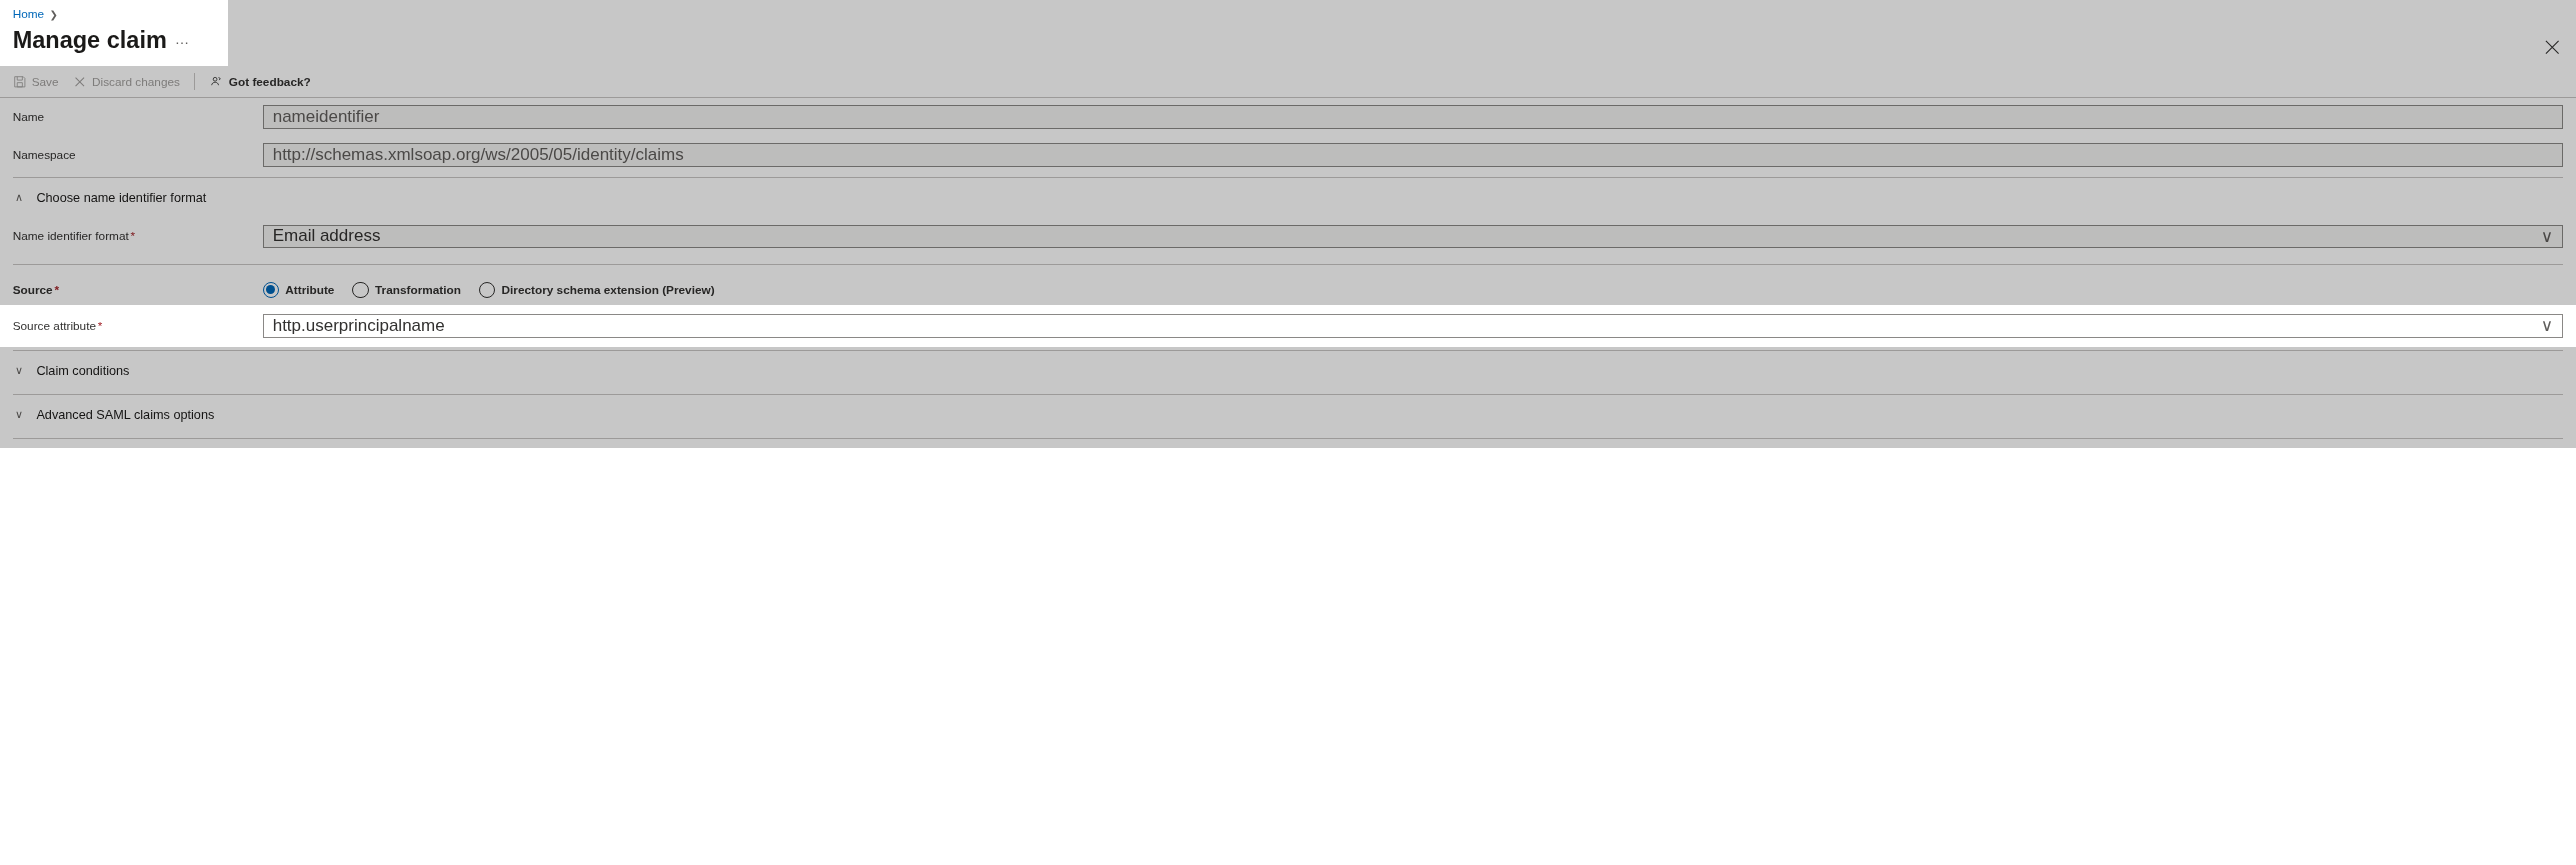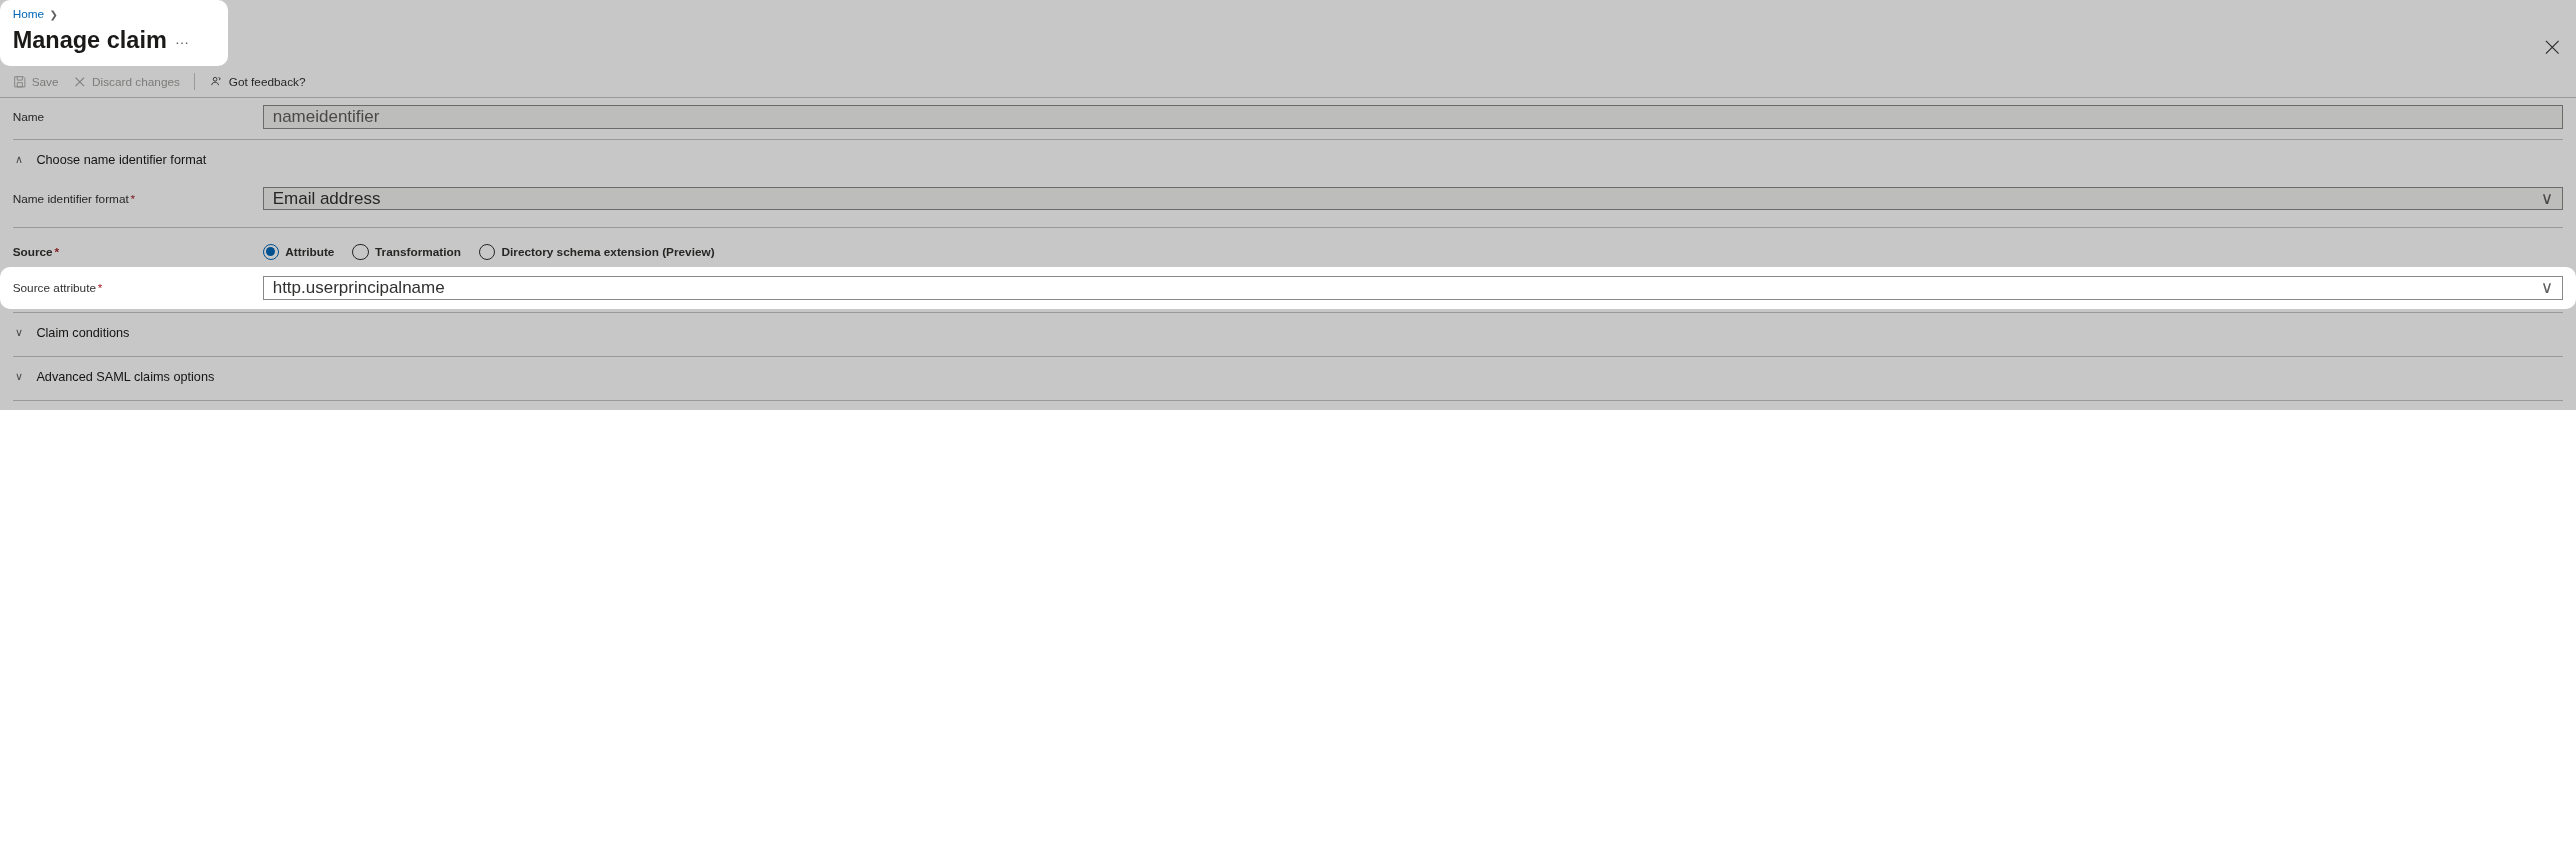--- a/index.html
+++ b/index.html
@@ -14,21 +14,20 @@
       position: absolute;
       top: 0; left: 0; right: 0; bottom: 0;
       background: rgba(0,0,0,0.22);
       pointer-events: none;
       z-index: 5;
     }
     .clear-zone {
       position: relative;
       z-index: 10;
       background: #fff;
-      border-radius: 10px;
     }
 
     .breadcrumb {
       padding: 7.2px 12.7px 0 12.7px;
       font-size: 11.8px;
       display: flex;
       align-items: center;
       gap: 5.4px;
     }
     .breadcrumb a { color: #0067b8; text-decoration: none; cursor: pointer; }
@@ -67,21 +66,21 @@
       align-items: center;
       gap: 5.4px;
       color: #a19f9d;
       font-size: 11.8px;
       cursor: default;
       background: none;
       border: none;
     }
     .tool-btn svg { width: 13.6px; height: 13.6px; }
     .tool-divider { width: 0.9px; height: 16.3px; background: #c8c6c4; }
-    .feedback-btn { color: #323130; cursor: pointer; }
+    .feedback-btn { color: #323130; cursor: pointer; font-weight: bold; }
 
     .form-area { padding: 0 12.7px; }
 
     .form-row {
       display: flex;
       align-items: center;
       padding: 7.2px 0;
     }
     .form-label {
       width: 250px;
@@ -192,20 +191,26 @@
     </button>
   </div>
 
   <div class="form-area">
     <div class="form-row">
       <div class="form-label">Name</div>
       <div class="form-control">
         <input class="text-input" readonly="" value="nameidentifier" style="">
       </div>
     </div>
+    <div class="form-row">
+      <div class="form-label">Namespace</div>
+      <div class="form-control">
+        <input class="text-input" readonly="" value="http://schemas.xmlsoap.org/ws/2005/05/identity/claims" style="">
+      </div>
+    </div>
 
     <div class="divider-line"></div>
     <div class="section-header">
       <span class="toggle-icon">∧</span>
       <span>Choose name identifier format</span>
     </div>
 
     <div class="form-row">
       <div class="form-label">
         <span>Name identifier format</span><span class="req">*</span>

